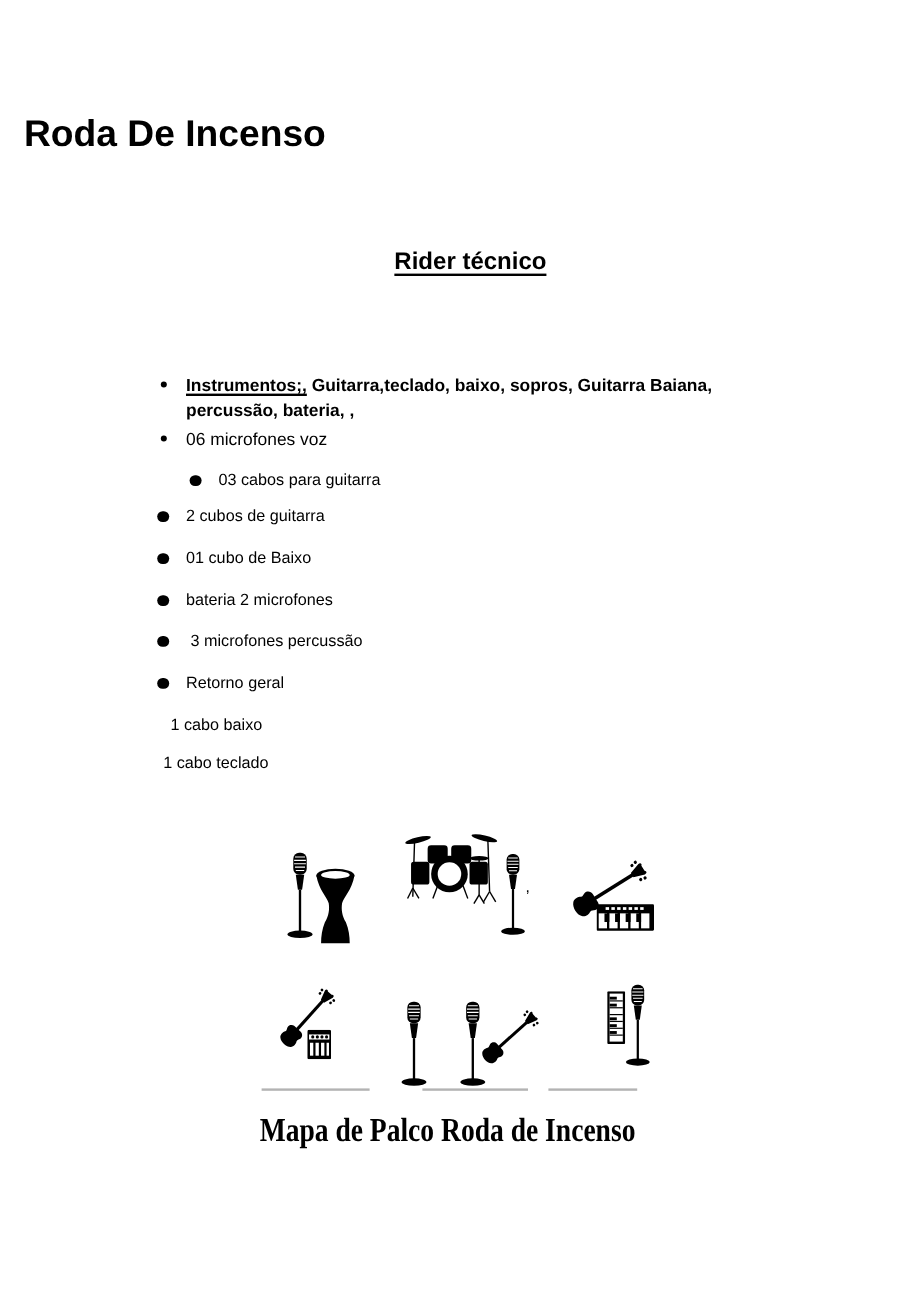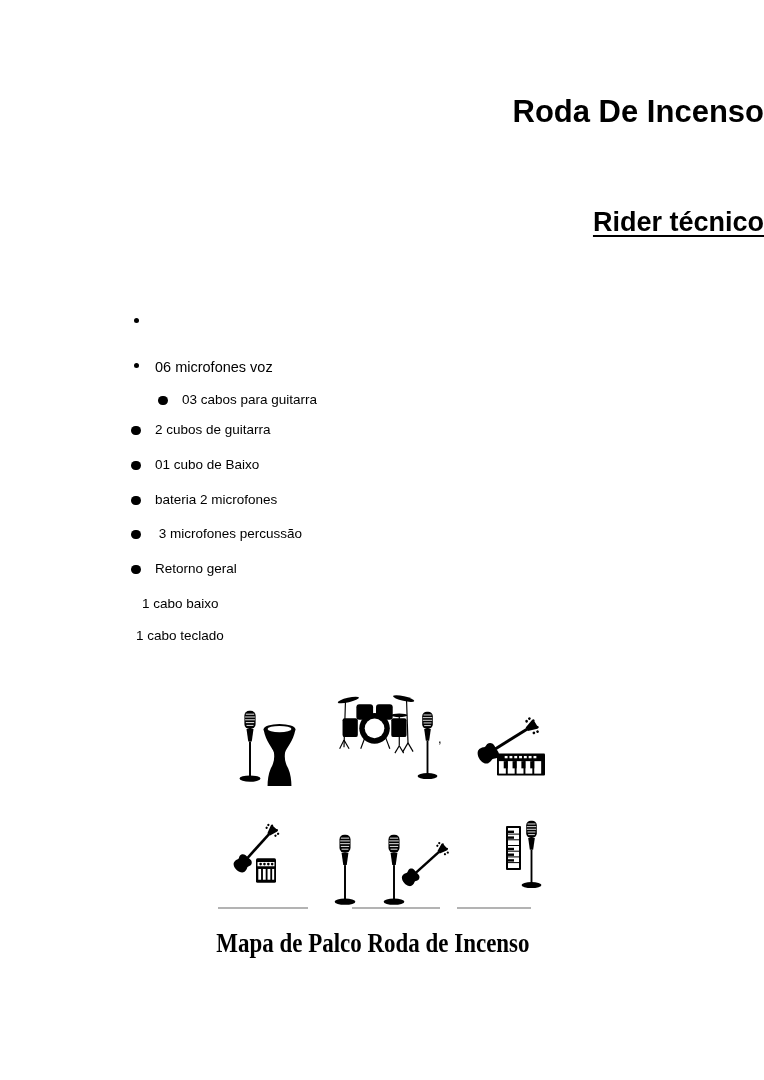--- a/index.html
+++ b/index.html
@@ -2,24 +2,24 @@
 <html><head>
 <meta charset="utf-8">
 <style>
   html,body{margin:0;padding:0;}
   body{
     width:764px;height:1080px;background:#ffffff;color:#000;
     font-family:"Liberation Sans", sans-serif;position:relative;overflow:hidden;
   }
   .abs{position:absolute;}
   
-  .doc-title{top:94px;left:20px;width:744px;text-align:right;
+  .doc-title{top:94px;left:20px;width:744px;text-align:left;
     font-size:31px;font-weight:bold;}
-  .doc-subtitle{top:207px;left:20px;width:744px;text-align:right;
-    font-size:27px;font-weight:bold;}
+  .doc-subtitle{top:207px;left:20px;width:744px;text-align:center;
+    font-size:20px;font-weight:bold;}
   .doc-subtitle .u{text-decoration:underline;text-decoration-thickness:2px;text-underline-offset:4px;}
   
   .li{position:absolute;left:0;width:660px;height:22px;}
   .li .t{position:absolute;left:155px;top:0;white-space:pre-wrap;font-size:13.5px;}
   .li.sz-a .t{font-size:14.5px;position:static;display:block;margin-left:155px;width:500px;line-height:21px;}
   .li.bold .t{font-weight:bold;}
   .li .lead{text-decoration:underline;text-decoration-thickness:1.5px;text-underline-offset:2px;}
   .bullet{position:absolute;border-radius:50%;background:#000;}
   .bullet.small{width:5px;height:5px;left:134px;top:6px;}
   .bullet.large{width:9.5px;height:9.5px;left:131px;top:3.5px;}
@@ -148,20 +148,21 @@
   </defs>
 </svg>
 
 <div class="abs doc-title">Roda De Incenso</div>
 
 <div class="abs doc-subtitle"><span class="u">Rider técnico</span></div>
 
 <div>
   <div class="li sz-a bold" style="top:312px;height:44px;">
     <span class="bullet small"></span>
+    <span class="t"><span class="lead">Instrumentos;,</span><span> Guitarra,teclado, baixo, sopros, Guitarra Baiana, percussão, bateria, ,</span></span>
   </div>
   <div class="li sz-a" style="top:357px;">
     <span class="bullet small"></span>
     <span class="t">06 microfones voz</span>
   </div>
   <div class="li" style="top:392px;margin-left:27px;">
     <span class="bullet large"></span>
     <span class="t">03 cabos para guitarra</span>
   </div>
   <div class="li" style="top:422px;">

